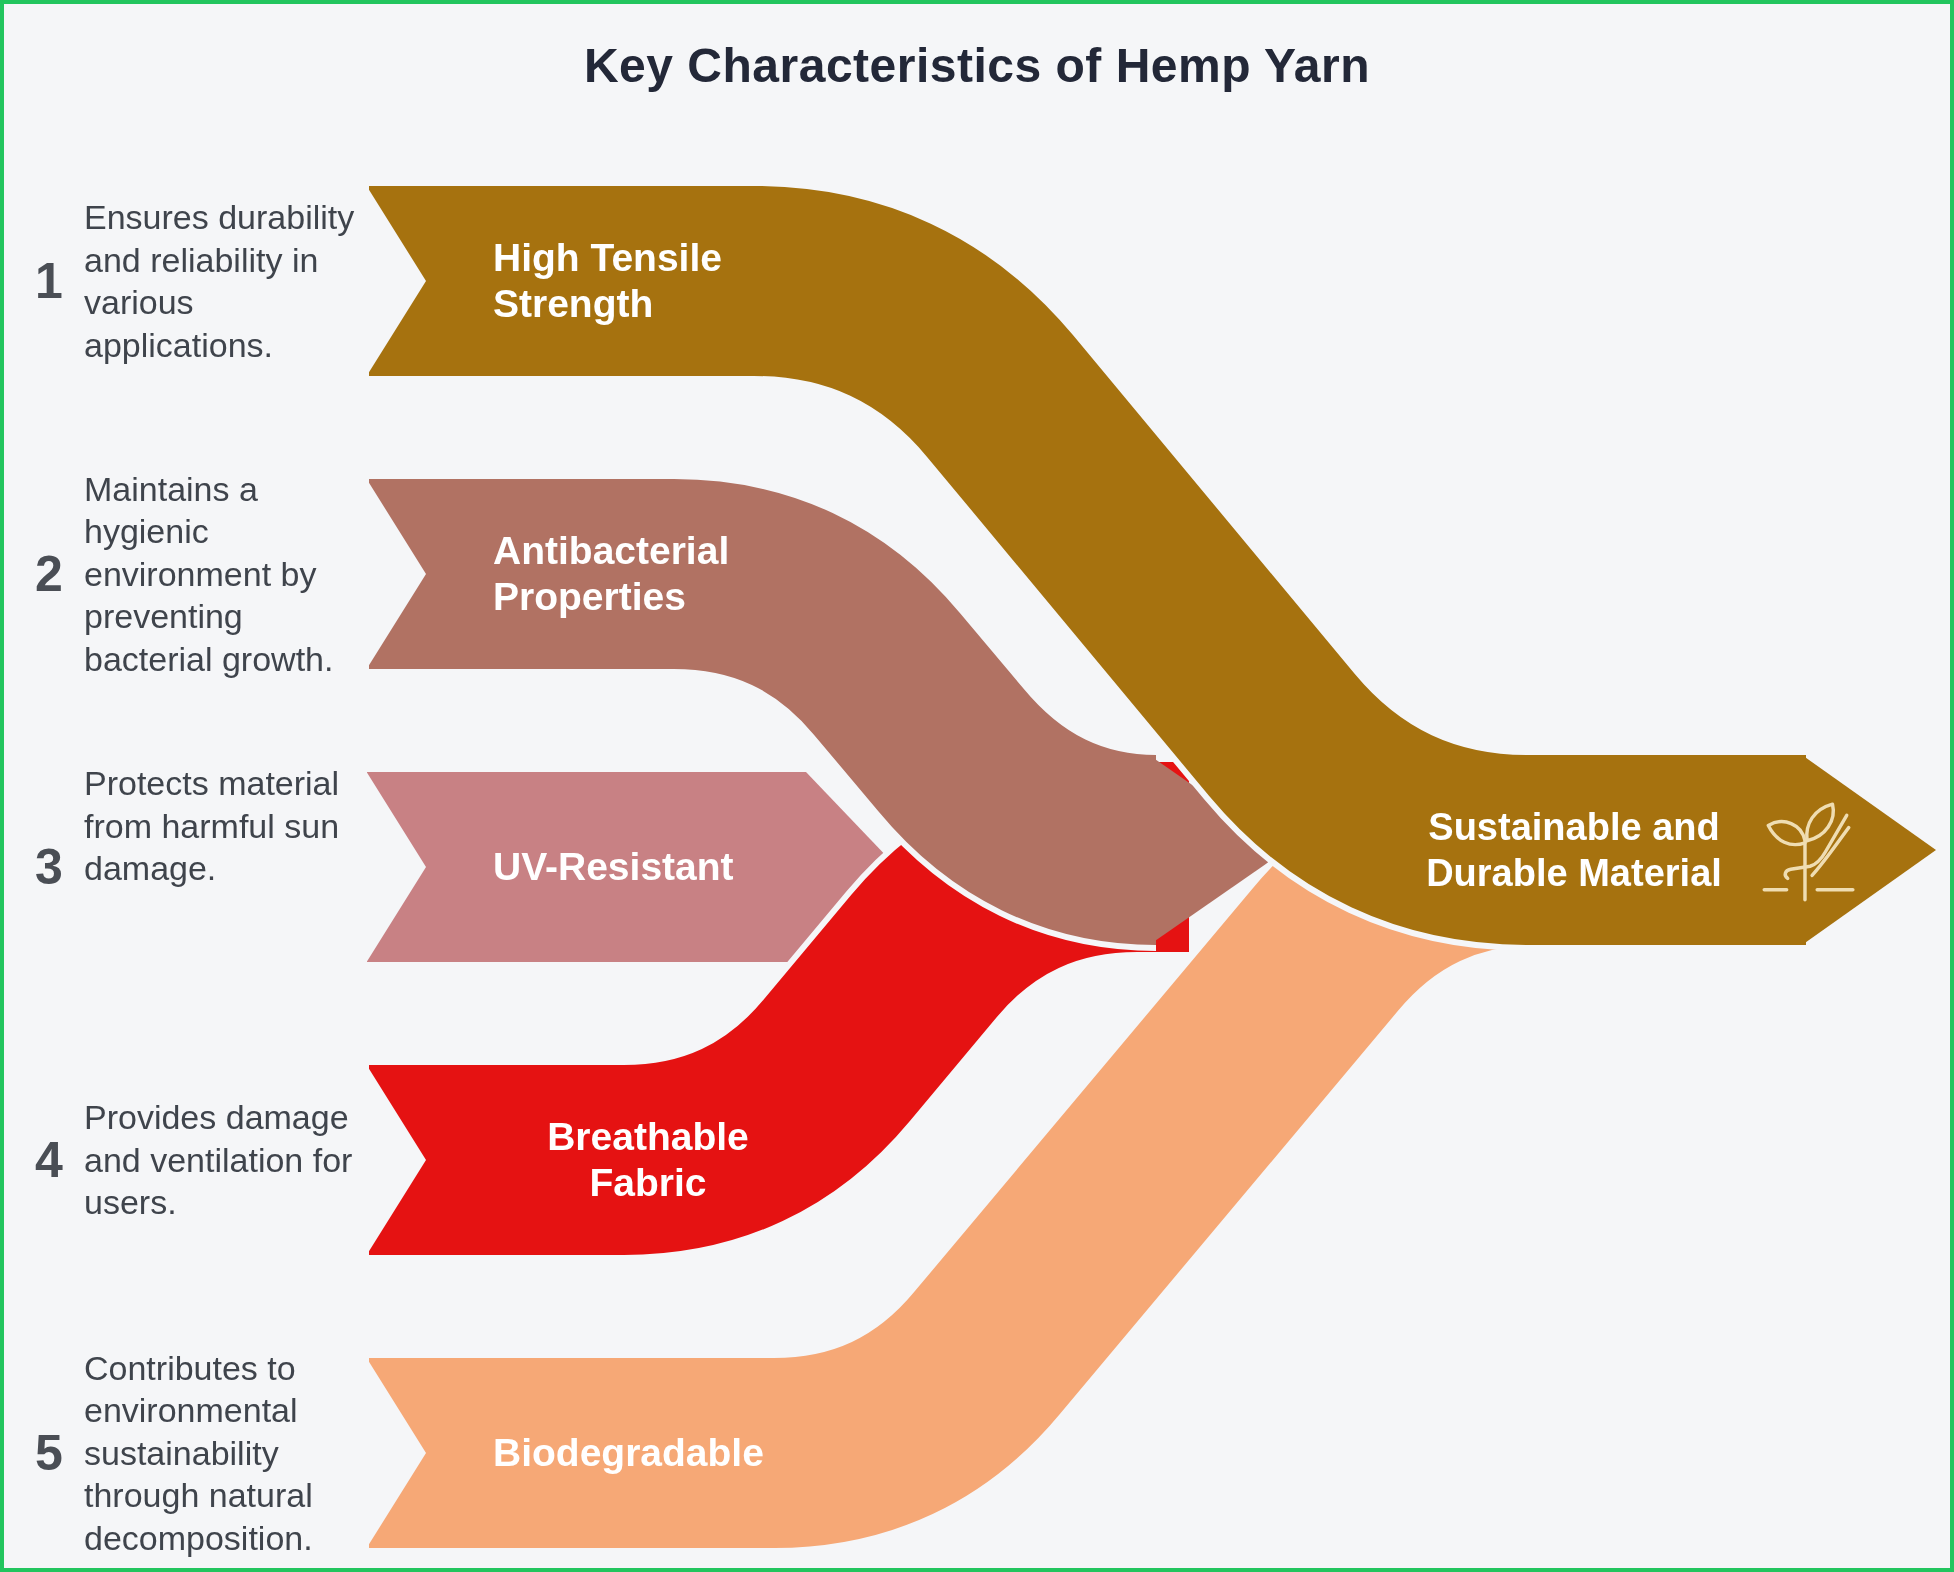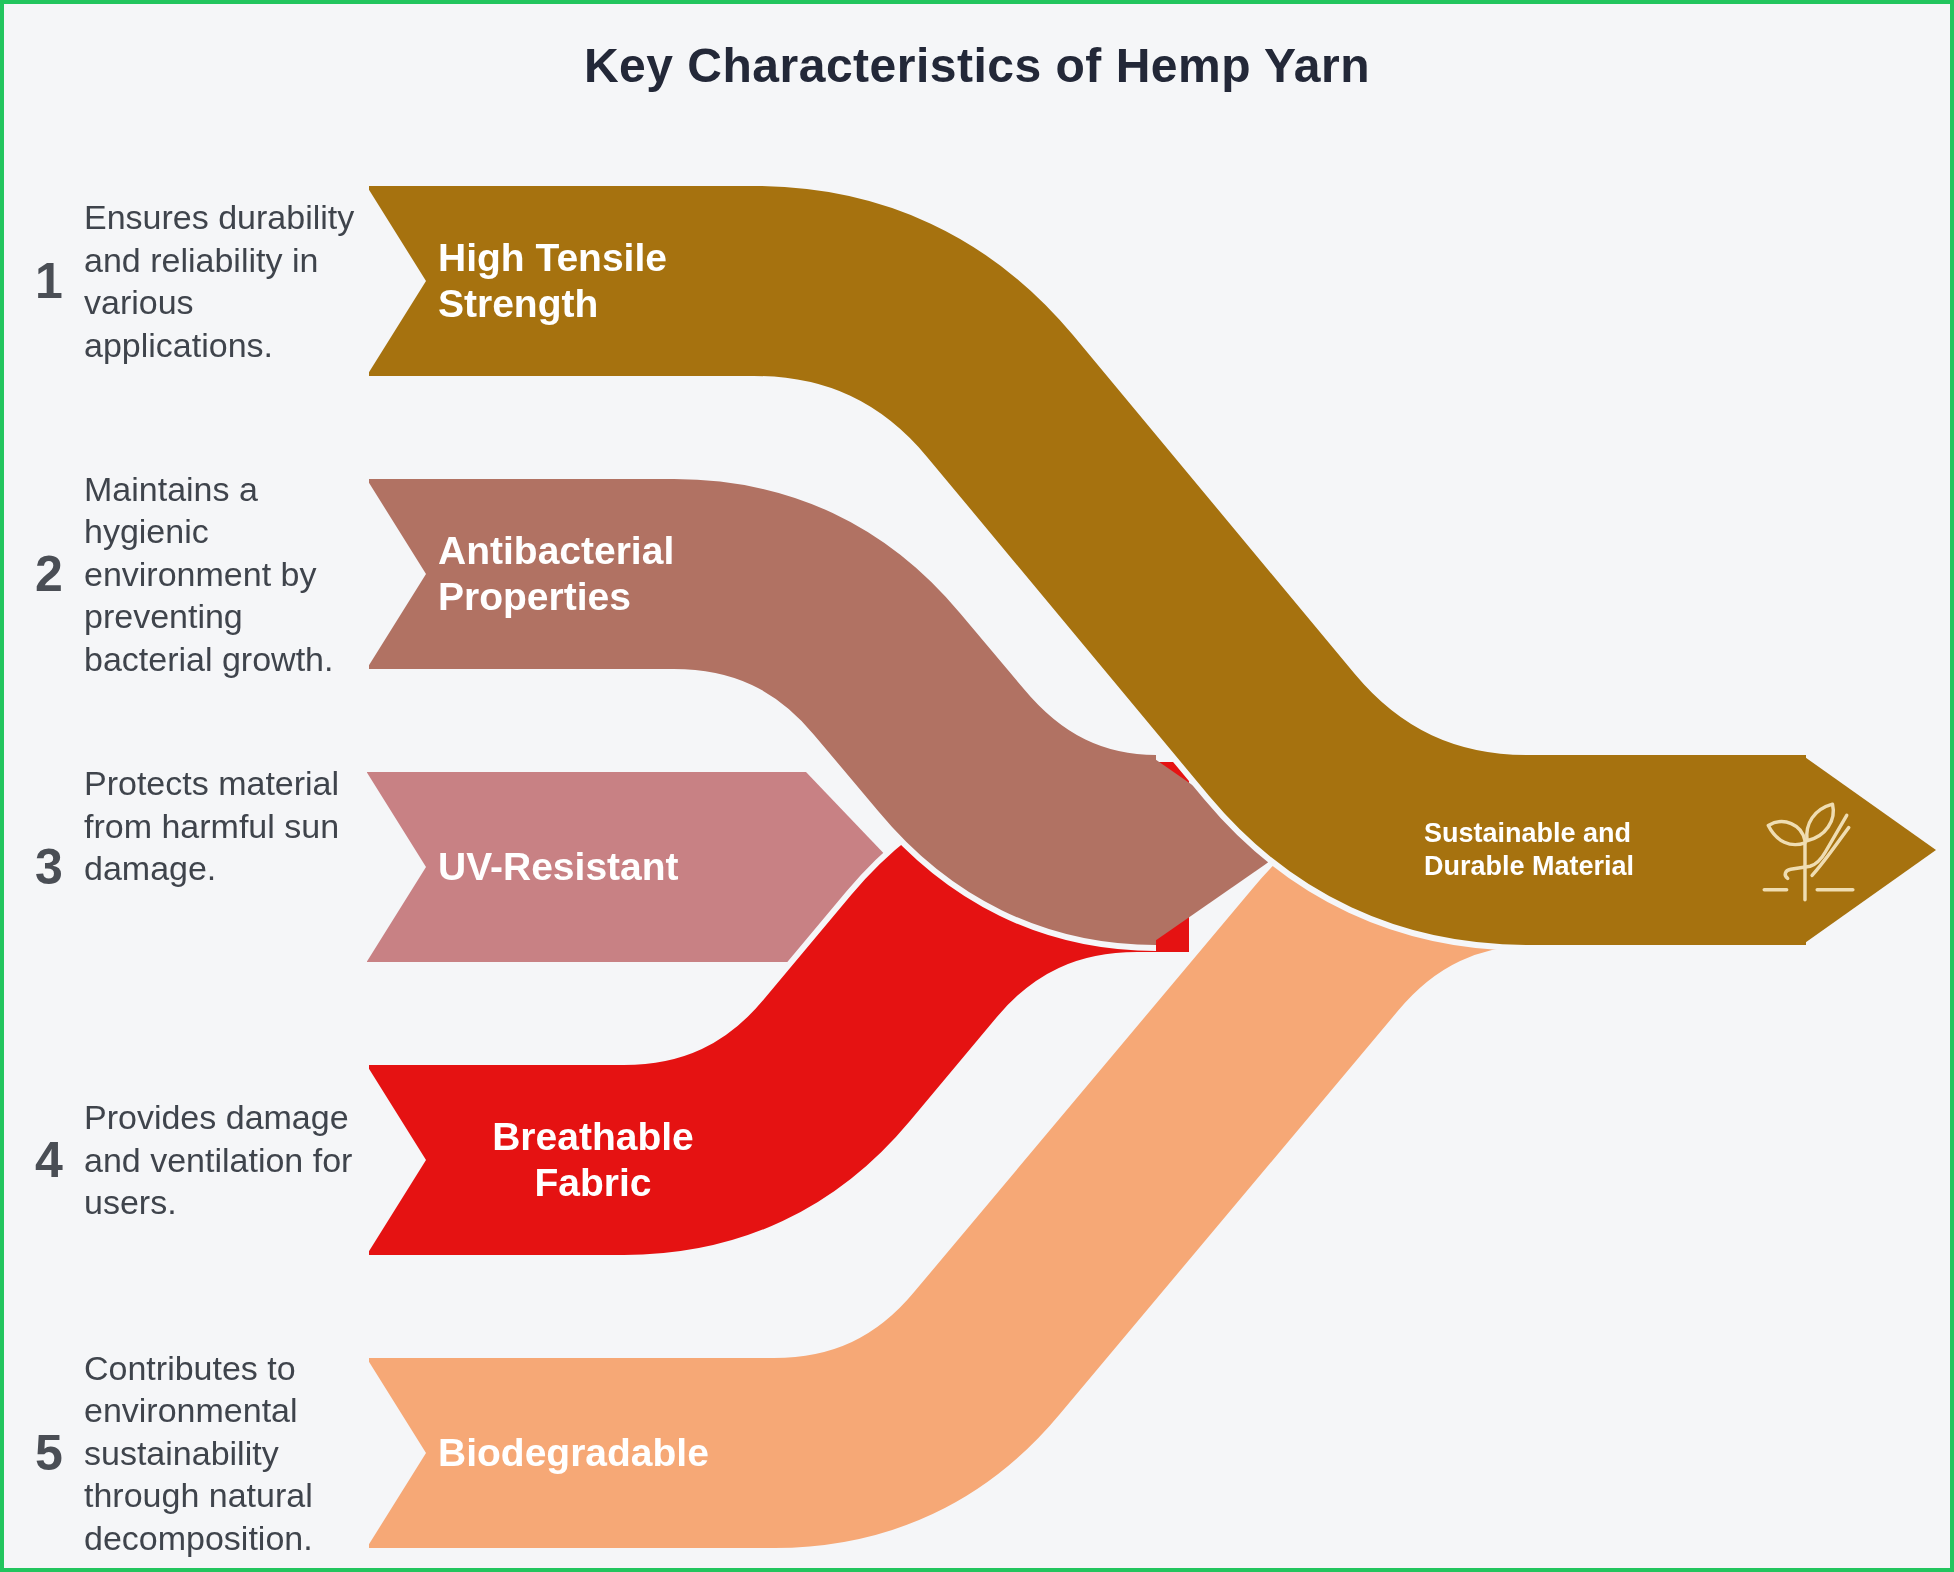--- a/index.html
+++ b/index.html
@@ -23,29 +23,29 @@
     position:absolute;left:20px;width:50px;height:240px;
     display:flex;align-items:center;justify-content:center;
     font-size:50px;font-weight:bold;color:#4a4e55;
   }
   .item-desc{
     position:absolute;left:80px;width:272px;height:300px;
     display:flex;align-items:center;
     font-size:34px;line-height:1.25;color:#3f444c;font-weight:500;
   }
   .band-label{
-    position:absolute;left:434px;width:310px;height:200px;
+    position:absolute;left:489px;width:310px;height:200px;
     display:flex;align-items:center;
     font-size:39px;line-height:1.18;font-weight:bold;color:#ffffff;
   }
   .result-label{
     position:absolute;left:1420px;top:756px;width:300px;height:180px;
     display:flex;align-items:center;justify-content:flex-end;
-    font-size:27px;line-height:1.22;font-weight:bold;color:#ffffff;
-    text-align:left;
+    font-size:38px;line-height:1.22;font-weight:bold;color:#ffffff;
+    text-align:center;
   }
   .plant-icon{position:absolute;left:1746px;top:792px;}
 </style>
 </head>
 <body>
 
 <div class="canvas">
 
   <div class="title">Key Characteristics of Hemp Yarn</div>
 

